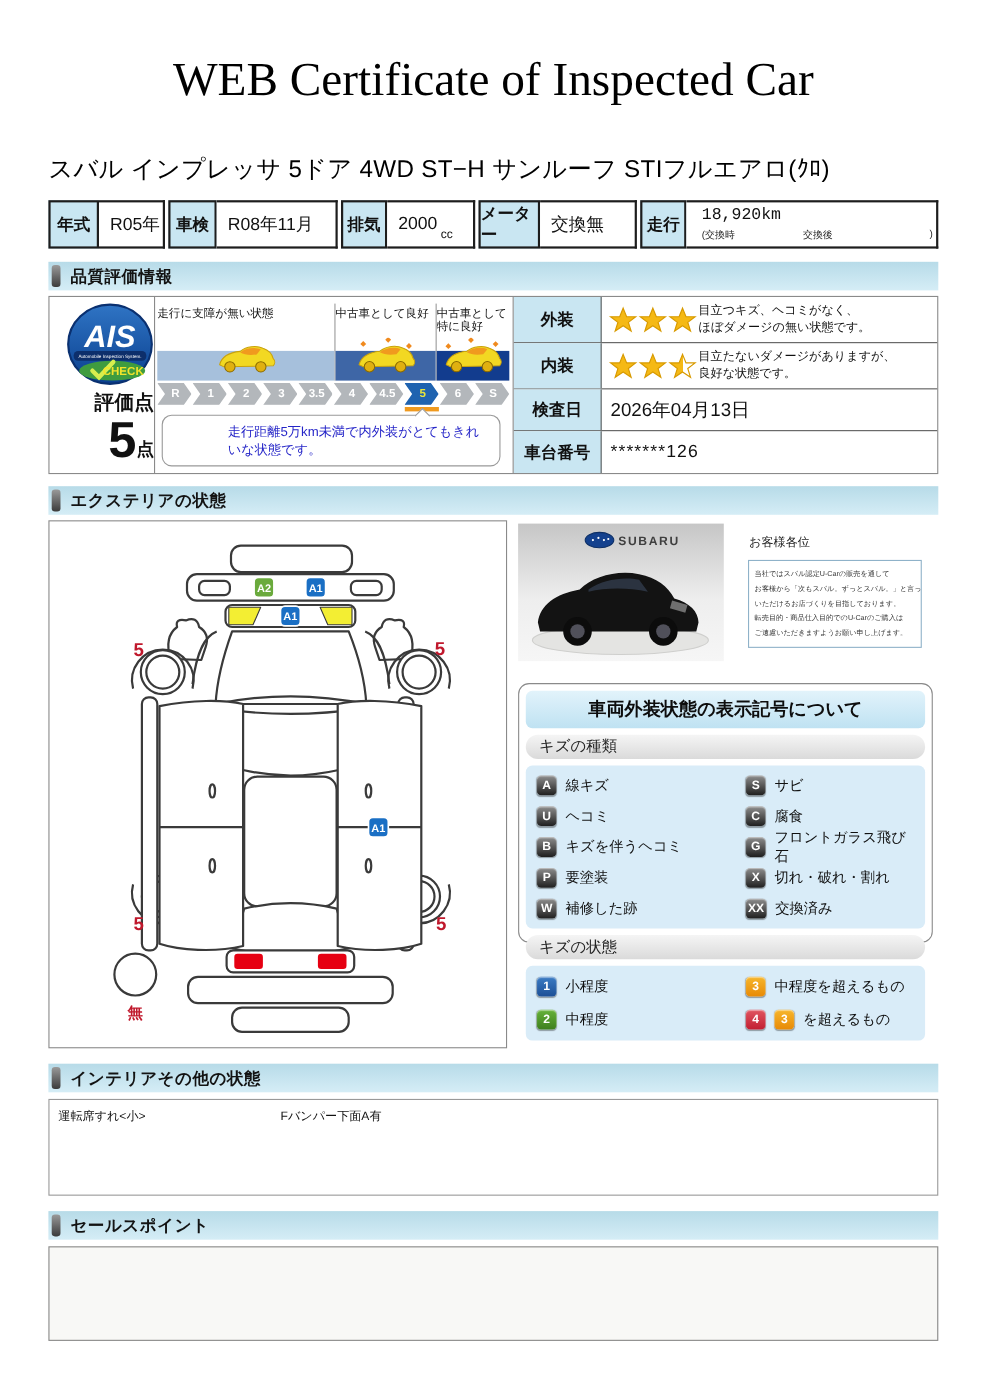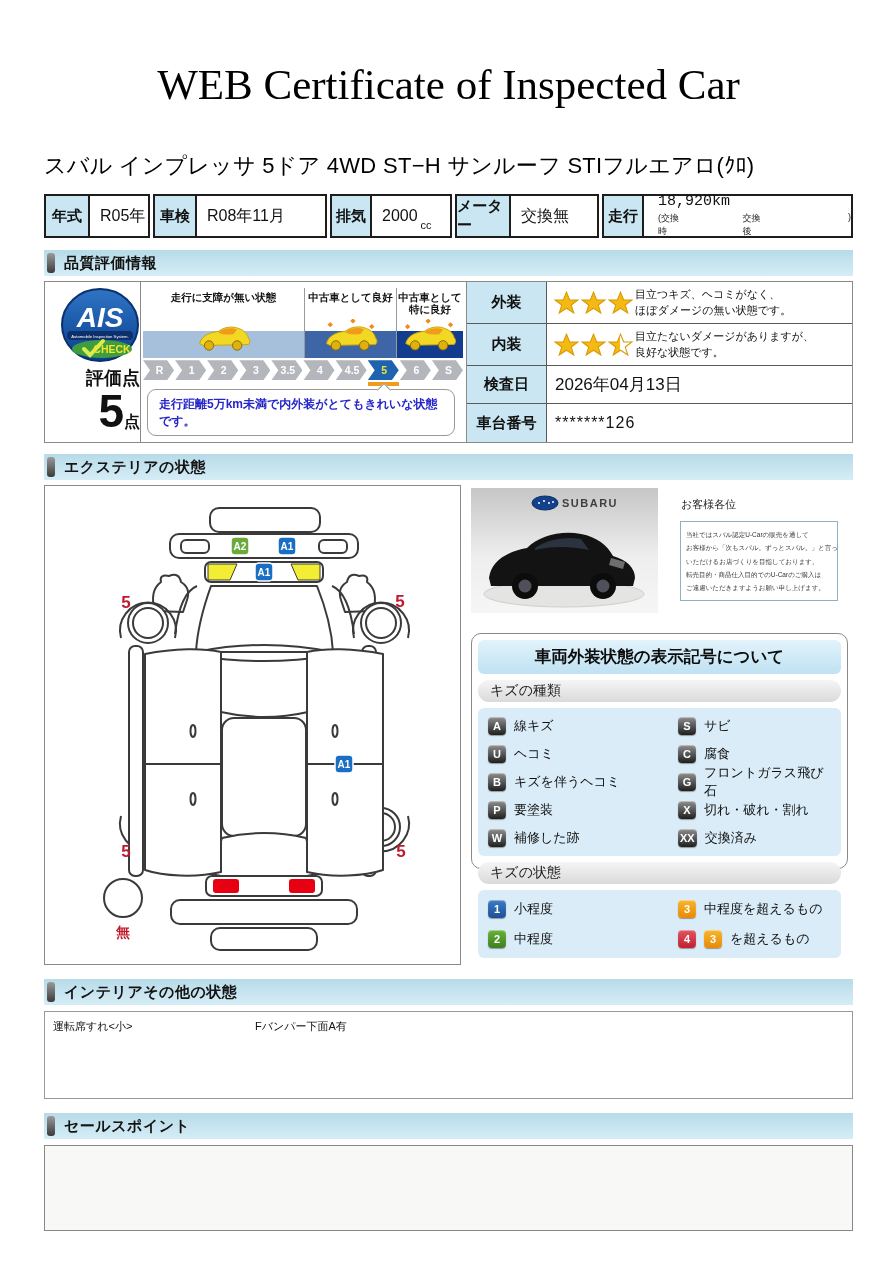--- a/index.html
+++ b/index.html
@@ -4,34 +4,34 @@
 <style>
   html,body{margin:0;padding:0;}
   body{
     width:893px;height:1263px;background:#fff;color:#111;
     font-family:"Liberation Sans","DejaVu Sans",sans-serif;
     overflow:hidden;position:relative;
   }
   .content{margin-left:44px;width:809px;}
   
   .main-title{
-    padding-top:50px;margin:12px;text-align:center;
+    padding-top:50px;margin:0;text-align:center;
     font-family:"Liberation Serif","DejaVu Serif",serif;
     font-weight:400;font-size:43px;line-height:1.05;color:#000;
   }
   .vehicle-name{margin-top:44px;font-size:22px;color:#000;letter-spacing:.3px;}
   
   .spec{display:flex;margin-top:13px;height:44px;}
   .grp{display:flex;margin-right:3px;}
   .grp:last-child{margin-right:0;flex:1;}
   .cell{border:2px solid #1d1d1d;box-sizing:border-box;display:flex;align-items:center;}
   .cell + .cell{border-left:none;}
   .sl{background:#c9e6f2;justify-content:center;font-weight:bold;font-size:15px;}
   .sv{background:#fff;padding-left:10px;font-size:16px;}
-  .w46{width:46px}.w60{width:60px}.w44{width:44px}.w110{width:130px}
+  .w46{width:46px}.w60{width:60px}.w44{width:44px}.w110{width:110px}
   .w42{width:42px}.w80{width:80px}.w56{width:56px}.w88{width:88px}
   .cc-unit{font-size:11px;align-self:flex-end;margin:0 0 5px 3px;}
   .mileage-cell{flex:1;flex-direction:column;align-items:flex-start;justify-content:center;padding-left:14px;}
   .mileage-main{font-size:15px;line-height:1.1;font-family:Liberation Mono, monospace;}
   .mileage-sub{font-size:9px;color:#222;display:flex;margin-top:2px;}
   .mileage-sub .sp1{width:62px}.mileage-sub .sp2{width:88px}
   
   .sec-h{height:26px;background:linear-gradient(180deg,#b7dbe8,#d5edf6);display:flex;align-items:center;}
   .sec-h .accent{width:8px;height:20px;border-radius:3px;background:linear-gradient(180deg,#9a9a9a,#3b3b3b);margin:0 9px 0 3px;}
   .sec-h .txt{font-weight:bold;font-size:15px;color:#131313;letter-spacing:.5px;}
@@ -40,35 +40,35 @@
   .qbox{display:flex;border:1px solid #8a8a8a;margin-top:5px;height:162px;box-sizing:border-box;}
   .q-ais{width:96px;border-right:1px solid #8a8a8a;display:flex;flex-direction:column;align-items:flex-end;padding-top:5px;box-sizing:border-box;}
   .score-label{font-weight:bold;font-size:18px;margin-top:1px;}
   .score-wrap{display:flex;align-items:flex-end;line-height:.85;margin-top:2px;}
   .score-num{font-size:46px;font-weight:bold;}
   .score-unit{font-size:16px;font-weight:bold;margin-bottom:3px;}
   .q-scale{width:326px;border-right:1px solid #8a8a8a;position:relative;box-sizing:border-box;}
   .zones{position:absolute;top:6px;left:2px;width:320px;height:70px;display:flex;}
   .zone{position:relative;border-right:1px solid #9a9a9a;box-sizing:border-box;}
   .zone:last-child{border-right:none;}
-  .zlabel{font-size:10.5px;font-weight:bold;text-align:center;line-height:1.15;padding-top:3px;}
+  .zlabel{font-size:10.5px;font-weight:normal;text-align:left;line-height:1.15;padding-top:3px;}
   .strip{position:absolute;bottom:0;left:0;right:0;height:27px;}
   .z1 .strip{background:#a6c0dc}.z2 .strip{background:#3e66a6}.z3 .strip{background:#123c8e}
   .car-svg{position:absolute;bottom:5px;left:50%;transform:translateX(-50%);}
   .chev{position:absolute;top:78px;left:2px;width:320px;display:flex;gap:1px;}
   .step{flex:1;height:20px;background:#b3b7bb;color:#fff;font-weight:bold;font-size:10.5px;
     display:flex;align-items:center;justify-content:center;padding-left:2px;
     clip-path:polygon(0 0,calc(100% - 7px) 0,100% 50%,calc(100% - 7px) 100%,0 100%,7px 50%);}
   .step.sel{background:#1f63b0;color:#e8e53a;}
   .underline{position:absolute;top:100px;left:227px;width:31px;height:4px;background:#f09a1e;}
   .caret{position:absolute;top:103px;left:238px;width:9px;height:9px;background:#fff;
     border-left:1px solid #999;border-top:1px solid #999;transform:rotate(45deg);z-index:2;}
   .bubble{position:absolute;top:107px;left:6px;width:308px;height:47px;border:1px solid #999;border-radius:9px;
     display:flex;align-items:center;padding:0 11px;box-sizing:border-box;background:#fff;}
-  .bubble .btxt{color:#2626c8;font-weight:bold;font-size:12px;}
+  .bubble .btxt{color:#2626c8;font-weight:normal;font-size:12px;margin-left:48px;}
   .q-table{flex:1;display:flex;flex-direction:column;}
   .qrow{display:flex;border-bottom:1px solid #5a5a5a;box-sizing:border-box;}
   .qrow:last-child{border-bottom:none;}
   .h42{height:42px}.h38{height:38px}
   .qlabel{width:80px;background:#c9e6f2;font-weight:bold;font-size:15px;display:flex;align-items:center;justify-content:center;border-right:1px solid #5a5a5a;box-sizing:border-box;}
   .qval{flex:1;display:flex;align-items:center;padding-left:6px;}
   .stars{display:flex;width:82px;}
   .rtext{font-size:11px;line-height:1.45;color:#101010;}
   .dateval{font-size:17px;padding-left:8px;}
   .vinval{font-size:16px;padding-left:8px;letter-spacing:1px;}

